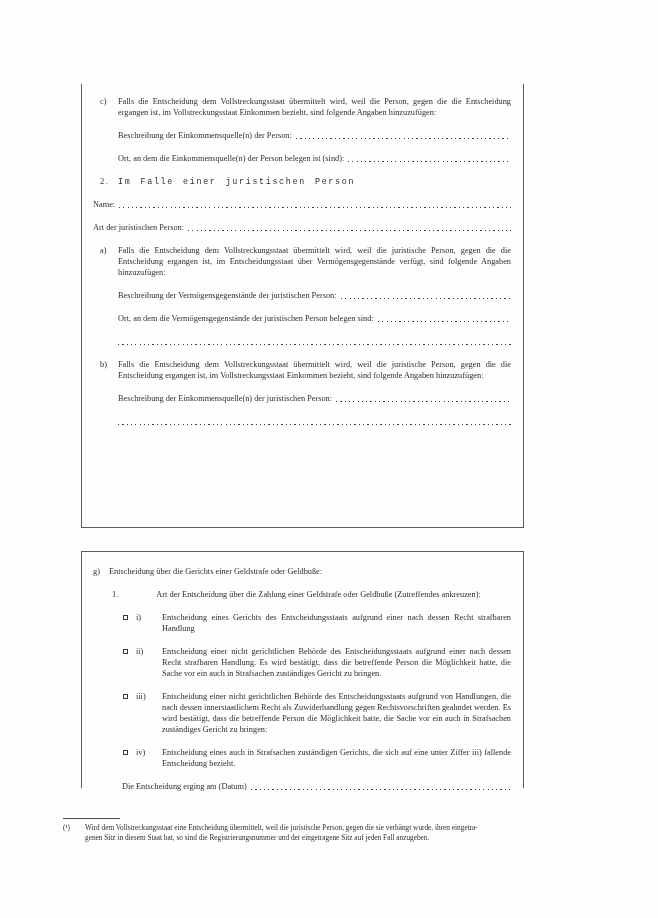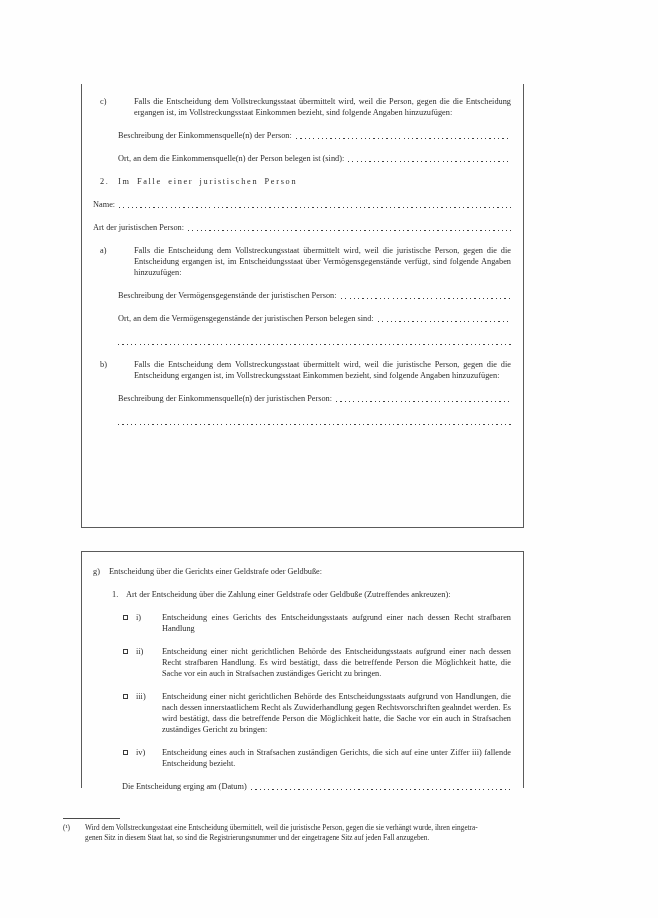--- a/index.html
+++ b/index.html
@@ -11,43 +11,43 @@
   .box{position:absolute;left:81px;width:441px;border:1px solid #5a5a5a;box-sizing:content-box;}
   .box1{top:84px;height:443px;border-top:none;padding:0;}
   .box2{top:551px;height:236px;border-bottom:none;}
   .inner1{padding:12px 12px 0 11px;font-size:8.3px;line-height:11px;}
   .inner2{padding:14px 12px 0 11px;font-size:8.3px;line-height:11px;}
   .blk{margin-top:12px;}
   .blk.first{margin-top:0;}
   
   .item{display:flex;margin-left:7px;}
   .item .m{width:18px;flex:none;}
-  .item .b{flex:1;text-align:justify;margin-left:16px;}
+  .item .b{flex:1;text-align:justify;}
   
   .h2row{display:flex;margin-left:7px;}
   .h2row .m{width:18px;flex:none;letter-spacing:1.6px;}
-  .h2row .t{letter-spacing:1.7px;word-spacing:2.5px;}
+  .h2row .t{letter-spacing:1.7px;word-spacing:2.5px;font-family:Liberation Mono, monospace;}
   
   .fieldrow{display:flex;}
   .fieldrow.indent{margin-left:25px;}
   .lbl{flex:none;white-space:nowrap;}
   .leader{
     flex:1;margin-left:4px;align-self:flex-end;margin-bottom:2px;height:1.2px;
     background-image:repeating-linear-gradient(to right,#3d3d3d 0 1.2px,transparent 1.2px 4.3px);
   }
   .dotsrow{display:flex;height:11px;align-items:flex-end;}
   .dotsrow.indent{margin-left:25px;}
   .dotsrow .leader{margin-left:0;}
   
   .grow{display:flex;}
   .grow .m{width:16px;flex:none;}
   .grow .t{flex:1;}
   .n1row{display:flex;margin-left:19px;}
   .n1row .m{width:14px;flex:none;}
-  .n1row .t{flex:1;}
+  .n1row .t{flex:1;text-align:center;}
   .opt{display:flex;margin-left:30px;}
   .cbcol{width:13px;flex:none;padding-top:2.5px;}
   .cb{display:block;width:5px;height:5px;border:1px solid #3a3a3a;box-sizing:border-box;}
   .numcol{width:26px;flex:none;}
   .opt .t{flex:1;text-align:justify;}
   .daterow{display:flex;margin-left:29px;}
   
   .footnote{position:absolute;left:63px;top:818px;width:542px;font-size:7.3px;line-height:9.5px;}
   .fnrule{width:57px;border-top:1px solid #4a4a4a;margin-bottom:4px;}
   .fnrow{display:flex;}

